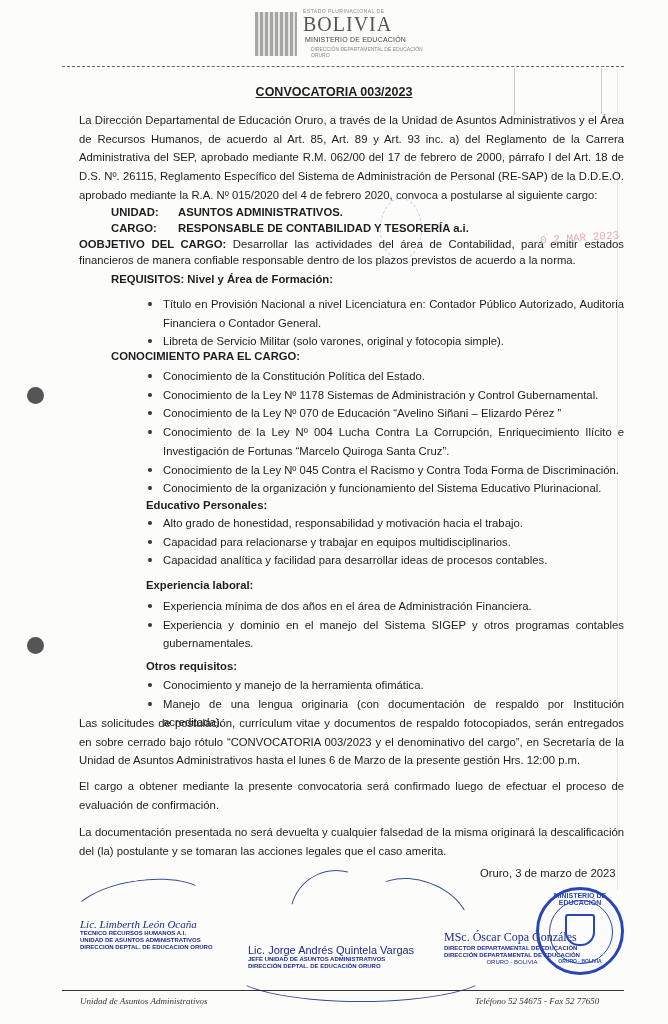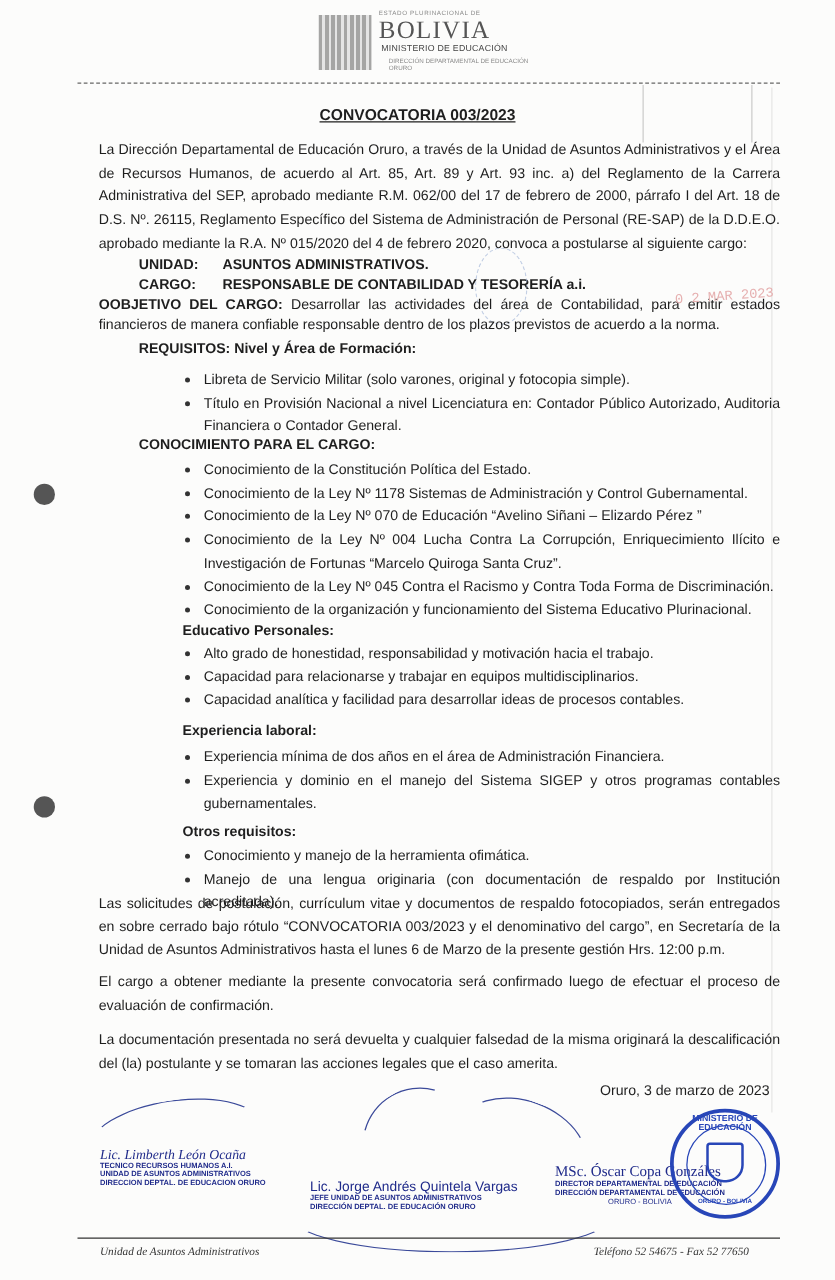--- a/index.html
+++ b/index.html
@@ -73,22 +73,22 @@
   </div>
   <div class="blue-smudge"></div>
 
   <div class="p" style="top:236px;line-height:16px;">
     <span class="lbl">OOBJETIVO DEL CARGO:</span><span> Desarrollar las actividades del área de Contabilidad, para emitir estados financieros de manera confiable responsable dentro de los plazos previstos de acuerdo a la norma.</span>
   </div>
   <div class="stamp-date">0 2 MAR 2023</div>
 
   <div class="row" style="top:273px">REQUISITOS:  Nivel y Área de Formación:</div>
   <ul class="ul" style="top:295px">
+    <li>Título en Provisión Nacional a nivel Licenciatura en: Contador Público Autorizado, Auditoria Financiera  o Contador General.</li>
     <li>Libreta de Servicio Militar (solo varones, original y fotocopia simple).</li>
-    <li>Título en Provisión Nacional a nivel Licenciatura en: Contador Público Autorizado, Auditoria Financiera  o Contador General.</li>
   </ul>
 
   <div class="row" style="top:350px">CONOCIMIENTO PARA EL CARGO:</div>
   <ul class="ul" style="top:367px">
     <li>Conocimiento de la Constitución Política del Estado.</li>
     <li>Conocimiento de la Ley Nº 1178 Sistemas de Administración y Control Gubernamental.</li>
     <li>Conocimiento de la Ley Nº 070 de Educación “Avelino Siñani – Elizardo Pérez ”</li>
     <li>Conocimiento de la Ley Nº 004 Lucha Contra La Corrupción, Enriquecimiento Ilícito e Investigación de Fortunas “Marcelo Quiroga Santa Cruz”.</li>
     <li>Conocimiento de la Ley Nº 045 Contra el Racismo y Contra Toda Forma de Discriminación.</li>
     <li>Conocimiento de la organización y funcionamiento del Sistema Educativo Plurinacional.</li>

